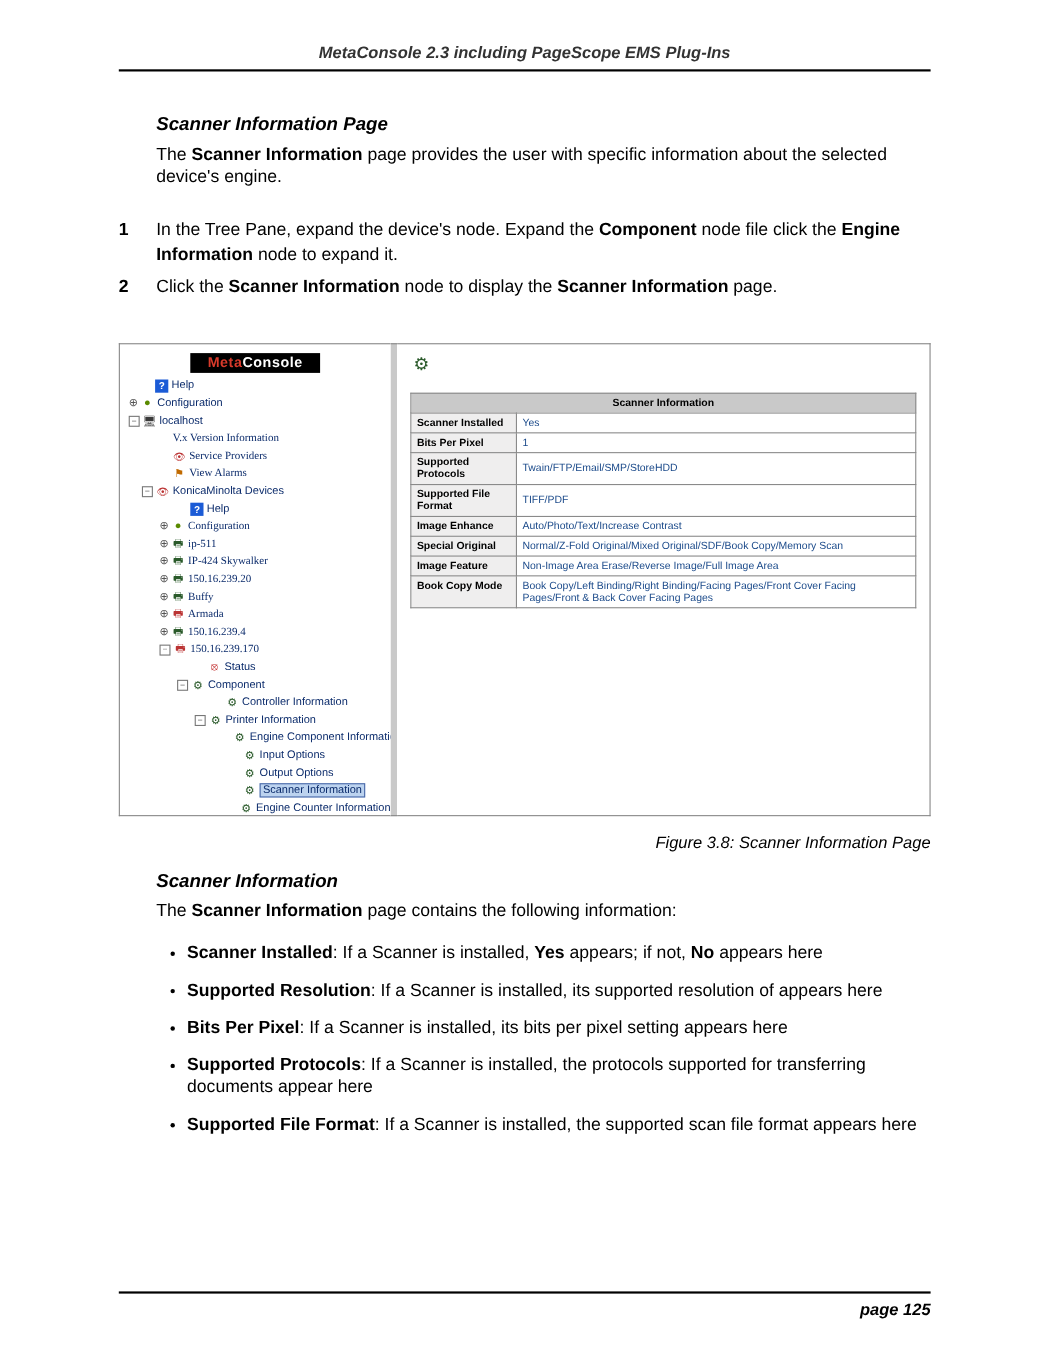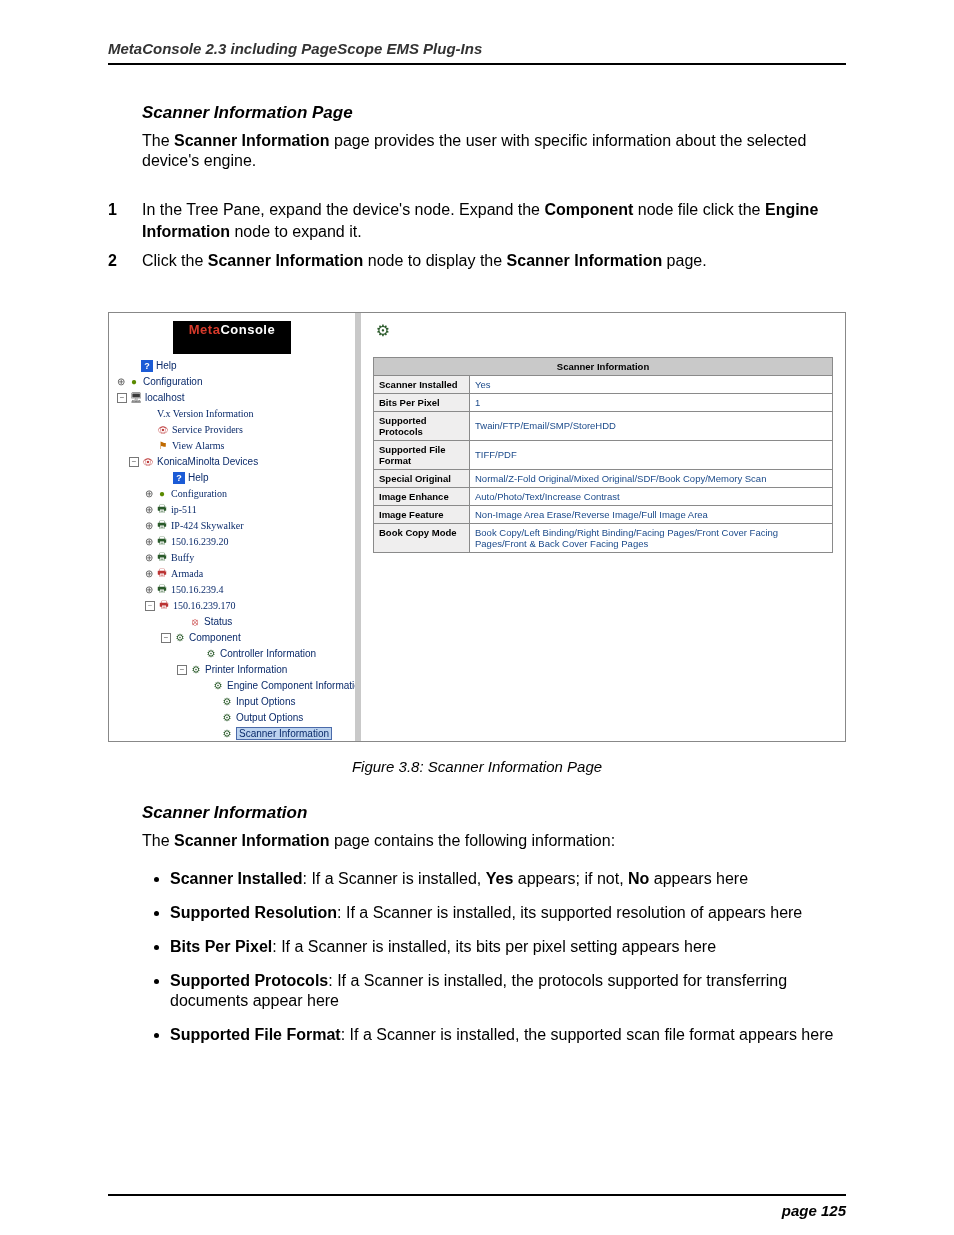--- a/index.html
+++ b/index.html
@@ -10,40 +10,40 @@
     color: #000;
   }
   .page {
     width: 954px;
     height: 1235px;
     box-sizing: border-box;
     padding: 40px 108px 30px 108px;
     position: relative;
   }
   .running-header {
-    text-align: left;
+    text-align: center;
     font-style: italic;
     font-weight: bold;
     font-size: 15px;
     color: #333;
     padding-bottom: 6px;
   }
   .header-rule {
     border: none;
     border-top: 2px solid #000;
     margin: 0 0 38px 0;
   }
   .footer-rule {
     border: none;
     border-top: 2px solid #000;
     margin: 0;
   }
   .footer {
     position: absolute;
-    bottom: 16px;
+    bottom: 36px;
     left: 108px;
     right: 108px;
   }
   .page-num {
     text-align: right;
     font-style: italic;
     font-weight: bold;
     font-size: 15px;
     margin-top: 6px;
   }
@@ -101,21 +101,21 @@
     border: 1px solid #888;
     border-left: none;
     padding: 8px 12px;
     font-size: 10px;
     background: #fff;
   }
 
   .logo {
     margin: 2px auto 4px auto;
     width: 118px;
-    height: 33px;
+    height: 18px;
     background: #000;
     color: #fff;
     font-weight: bold;
     font-size: 13px;
     text-align: center;
     line-height: 18px;
     letter-spacing: 0.5px;
   }
   .logo .meta { color: #d83a2b; }
 
@@ -210,24 +210,24 @@
     vertical-align: top;
   }
   table.info tbody td {
     background: #fff;
     padding: 3px 5px;
     border: 1px solid #8a8a8a;
     color: #1b4a8a;
   }
 
   .fig-caption {
-    text-align: center;
+    text-align: right;
     font-style: italic;
     font-size: 15px;
-    margin: 16px 0 28px 0;
+    margin: 16px 0 16px 0;
   }
 
   ul.bullets {
     margin: 10px 0 0 34px;
     padding-left: 28px;
     font-size: 16px;
   }
   ul.bullets li {
     margin-bottom: 14px;
     line-height: 1.25;
@@ -416,26 +416,26 @@
               </tr>
               <tr>
                 <th>Supported Protocols</th>
                 <td>Twain/FTP/Email/SMP/StoreHDD</td>
               </tr>
               <tr>
                 <th>Supported File Format</th>
                 <td>TIFF/PDF</td>
               </tr>
               <tr>
+                <th>Image Enhance</th>
+                <td>Auto/Photo/Text/Increase Contrast</td>
+              </tr>
+              <tr>
                 <th>Special Original</th>
                 <td>Normal/Z-Fold Original/Mixed Original/SDF/Book Copy/Memory Scan</td>
-              </tr>
-              <tr>
-                <th>Image Enhance</th>
-                <td>Auto/Photo/Text/Increase Contrast</td>
               </tr>
               <tr>
                 <th>Image Feature</th>
                 <td>Non-Image Area Erase/Reverse Image/Full Image Area</td>
               </tr>
               <tr>
                 <th>Book Copy Mode</th>
                 <td>Book Copy/Left Binding/Right Binding/Facing Pages/Front Cover Facing Pages/Front &amp; Back Cover Facing Pages</td>
               </tr>
             </tbody>

